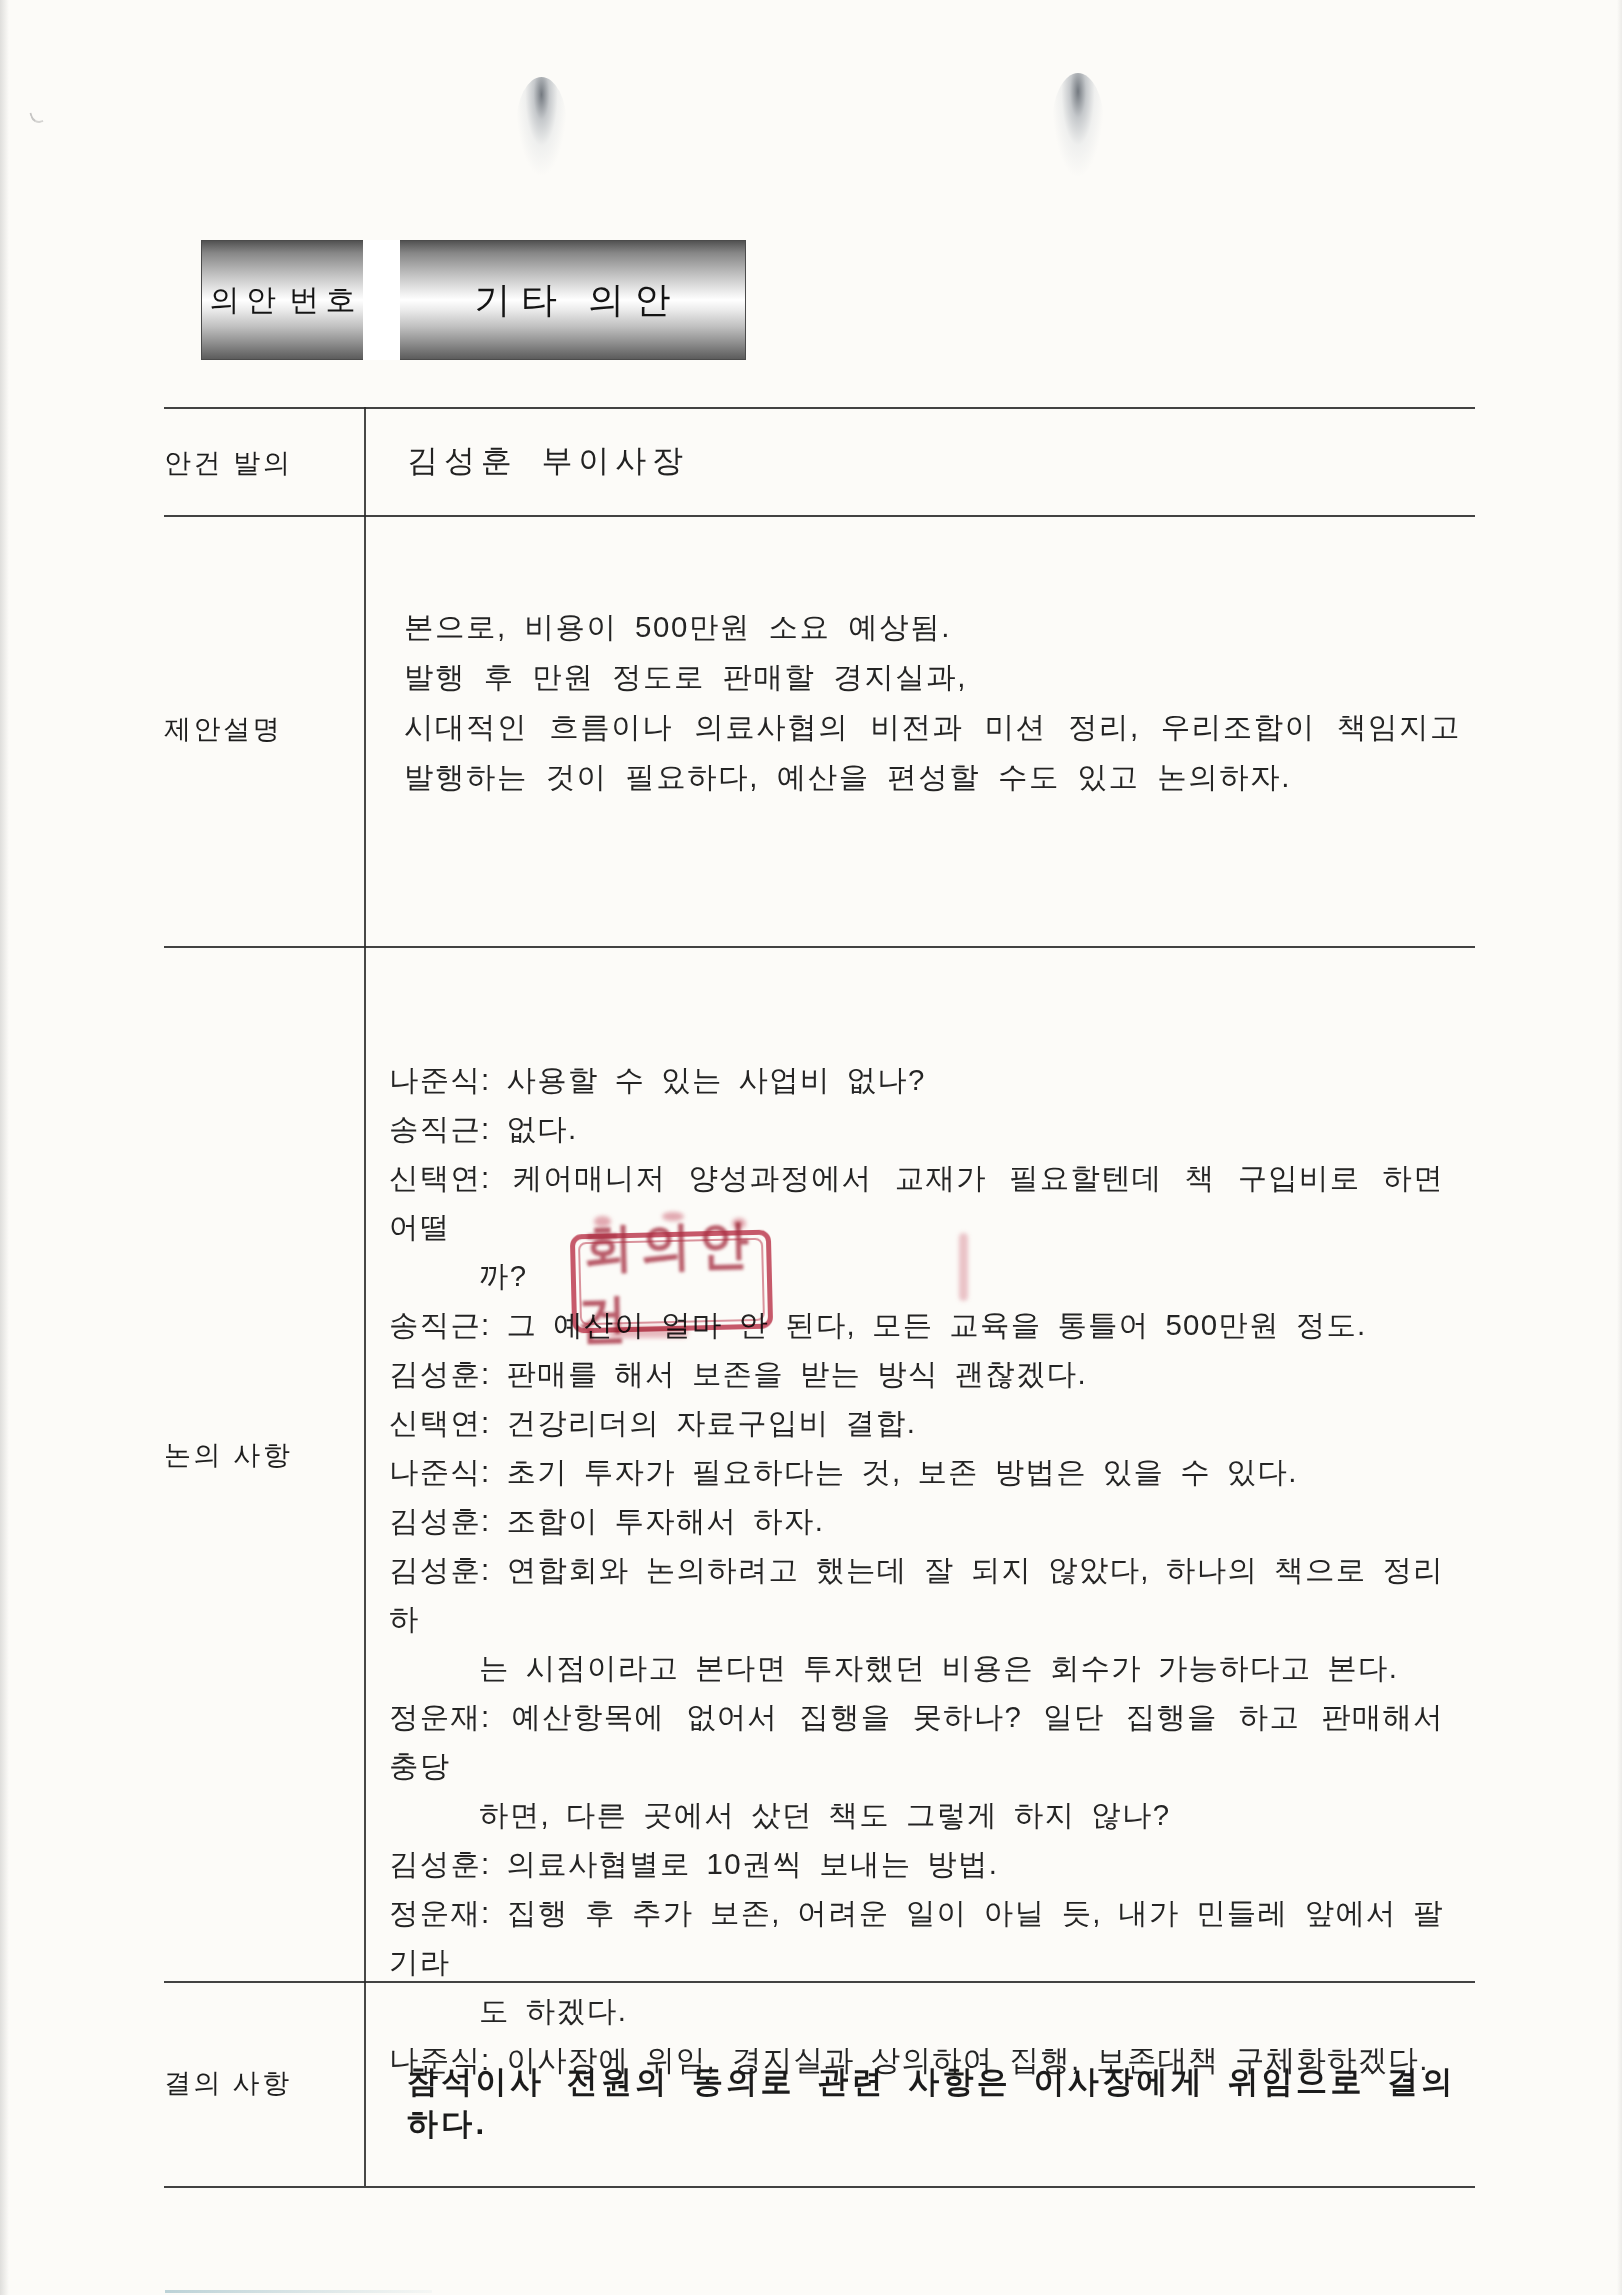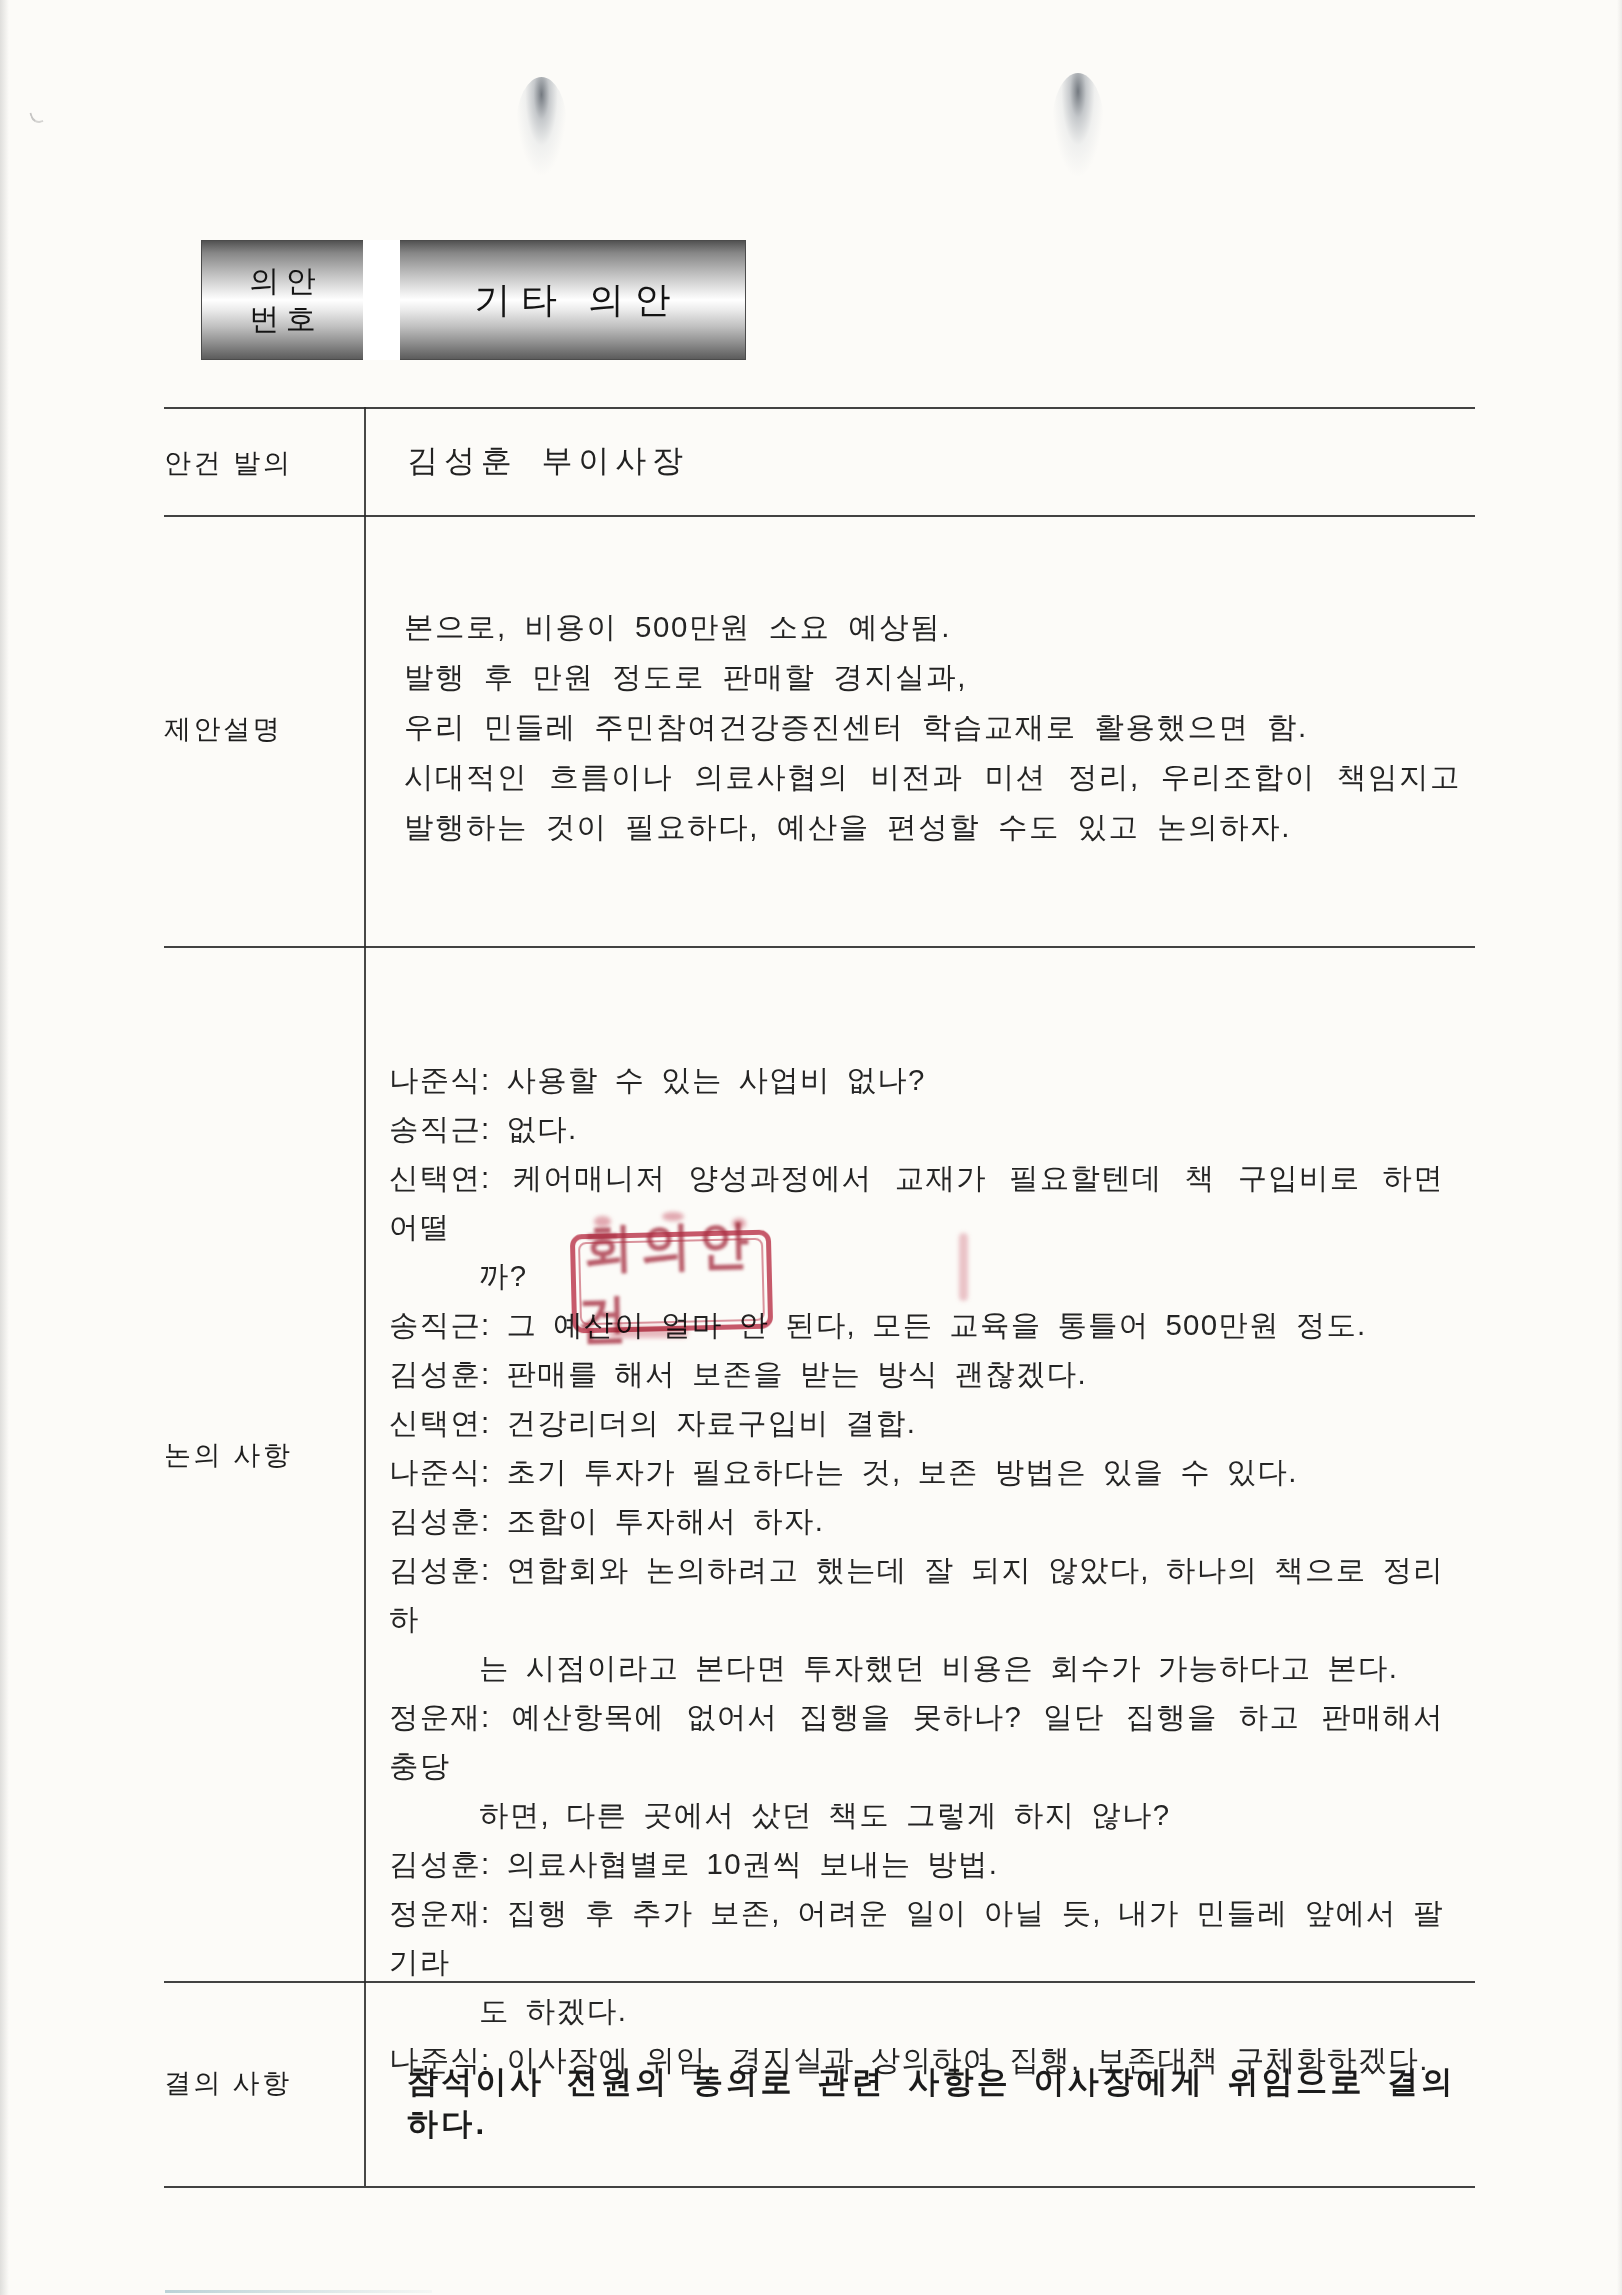--- a/index.html
+++ b/index.html
@@ -31,21 +31,21 @@
   
   .header-bar{
     position:absolute;left:202px;top:241px;width:543px;height:118px;
     background:linear-gradient(180deg,
       #525252 0%, #868686 10%, #b9b9b9 26%, #e9e9e9 42%,
       #ffffff 50%, #ececec 58%, #c2c2c2 72%, #909090 86%, #5c5c5c 100%);
     outline:1.3px solid #4b4b4b;
   }
   .header-num{
     position:absolute;left:0;top:0;width:161px;height:118px;
-    display:flex;flex-direction:column;justify-content:center;align-items:center;
+    display:flex;flex-direction:row;justify-content:center;align-items:center;
     font-size:30px;line-height:38px;letter-spacing:6.5px;color:#141414;
     text-indent:6.5px;
   }
   .header-strip{position:absolute;left:161px;top:-1.3px;width:37px;height:120px;background:#ffffff;}
   .header-title{
     position:absolute;left:198px;top:0;right:0;height:118px;
     display:flex;justify-content:center;align-items:center;
     font-size:36px;letter-spacing:10.5px;color:#141414;text-indent:10.5px;
   }
 
@@ -146,21 +146,20 @@
 <div class="row-label lbl-proposer">안건 발의</div>
 <div class="row-label lbl-proposal">제안설명</div>
 <div class="row-label lbl-discussion">논의 사항</div>
 <div class="row-label lbl-resolution">결의 사항</div>
 
 <div class="proposer-value">김성훈 부이사장</div>
 
 <div class="proposal-block">
   <div class="tline">본으로, 비용이 500만원 소요 예상됨.</div>
   <div class="tline">발행 후 만원 정도로 판매할 경지실과,</div>
-  <div class="tline">우리 민들레 주민참여건강증진센터 학습교재로 활용했으면 함.</div>
   <div class="tline stretch">시대적인 흐름이나 의료사협의 비전과 미션 정리, 우리조합이 책임지고</div>
   <div class="tline">발행하는 것이 필요하다, 예산을 편성할 수도 있고 논의하자.</div>
 </div>
 
 <div class="discussion-block">
   <div class="tline">나준식: 사용할 수 있는 사업비 없나?</div>
   <div class="tline">송직근: 없다.</div>
   <div class="tline stretch">신택연: 케어매니저 양성과정에서 교재가 필요할텐데 책 구입비로 하면 어떨</div>
   <div class="tline indent">까?</div>
   <div class="tline">송직근: 그 예산이 얼마 안 된다, 모든 교육을 통틀어 500만원 정도.</div>

